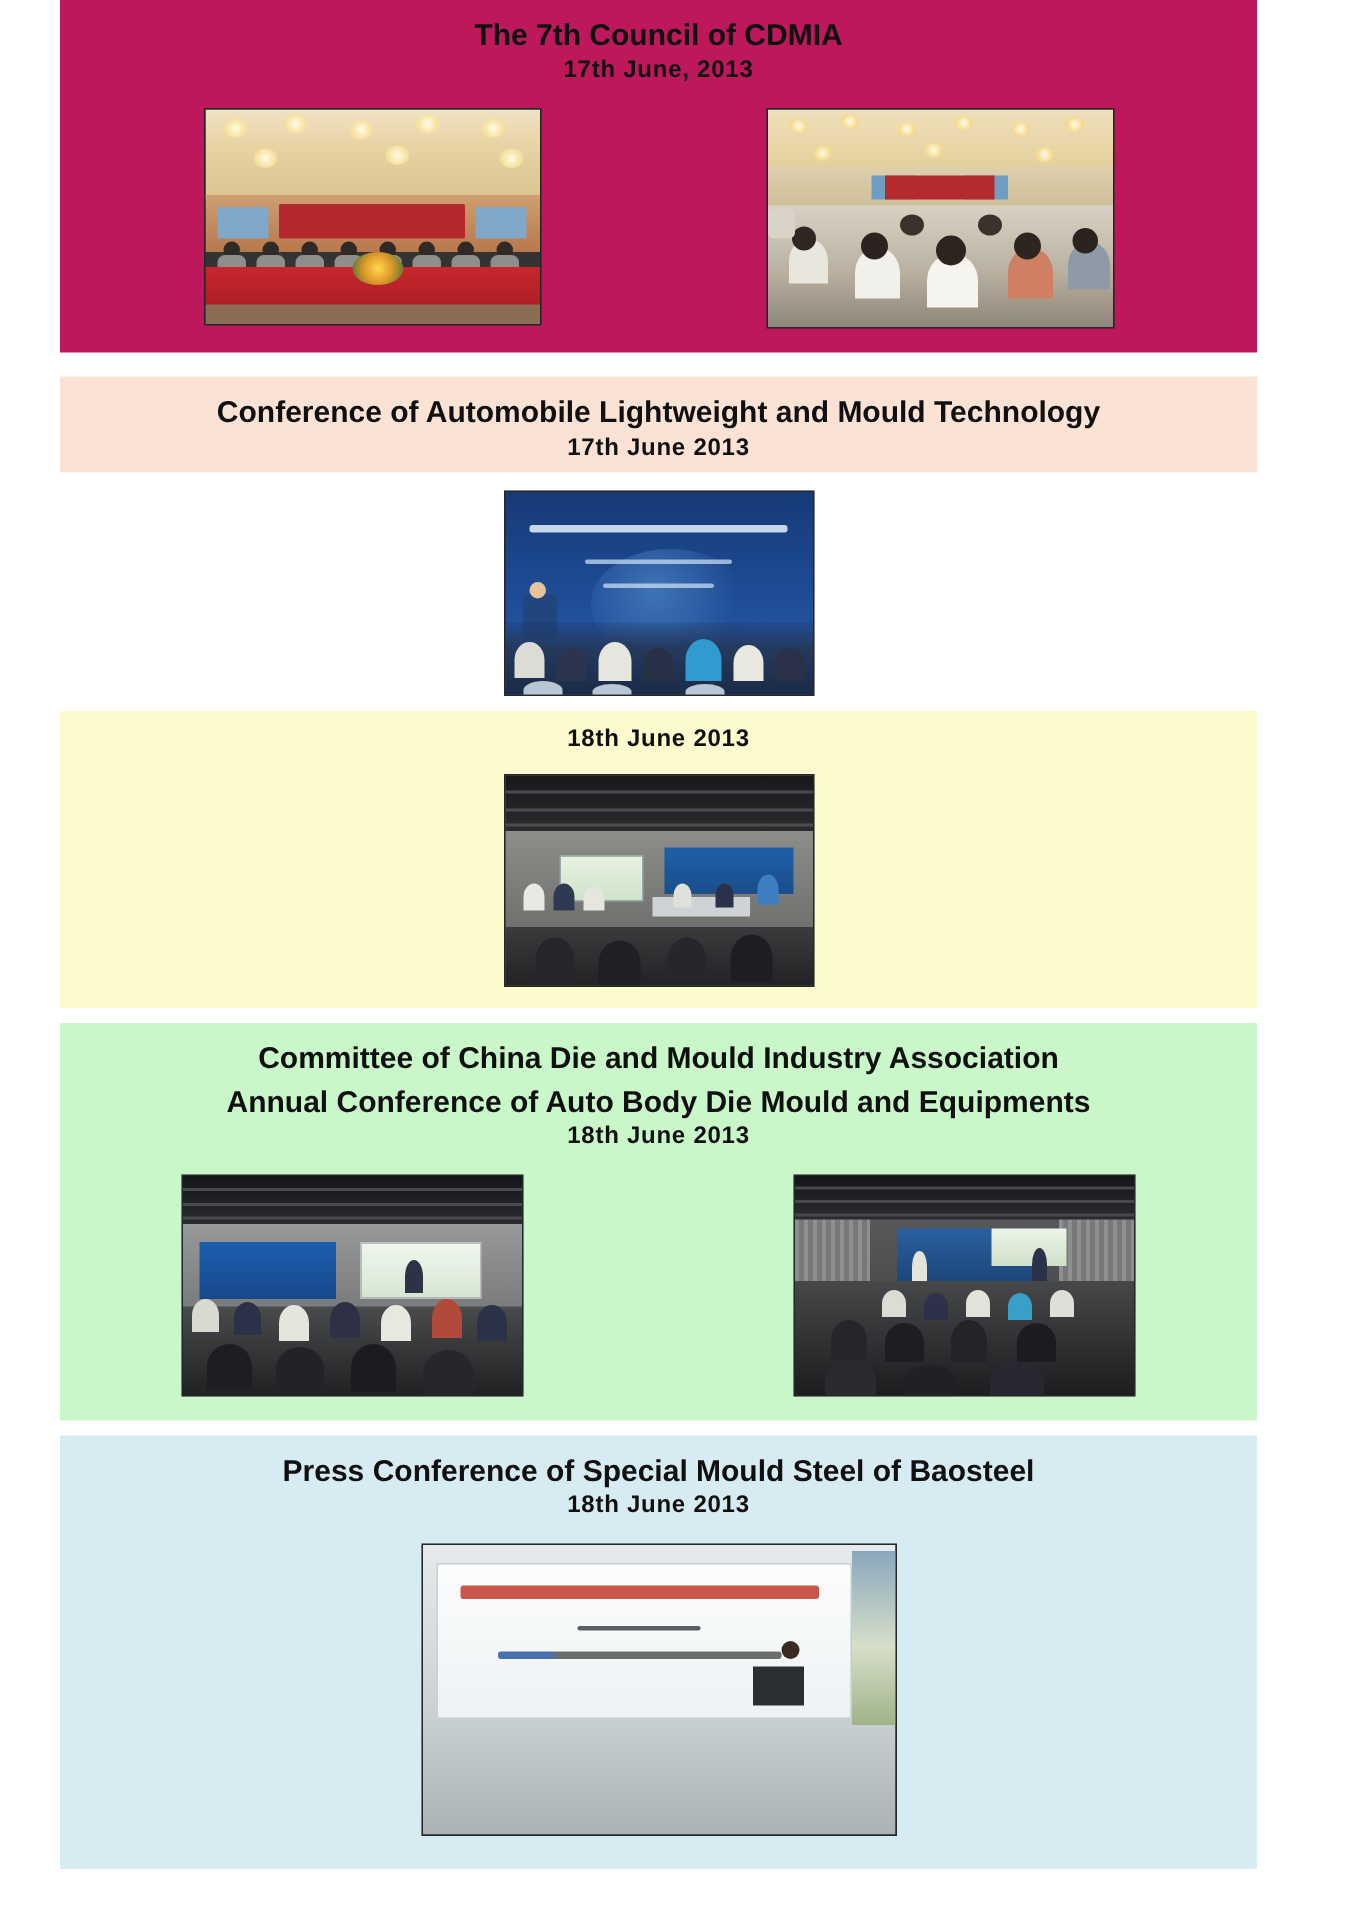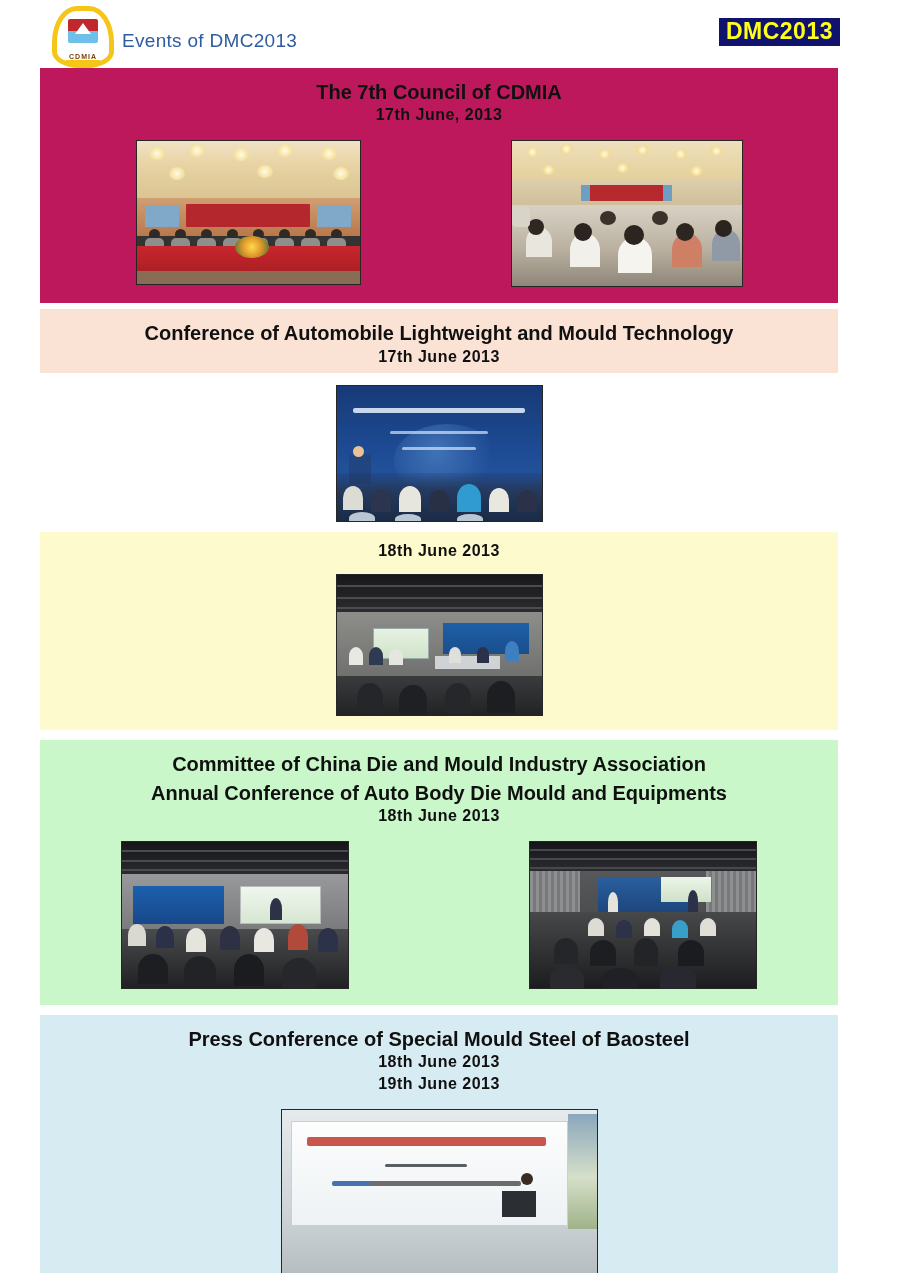--- a/index.html
+++ b/index.html
@@ -102,21 +102,21 @@
   }
 
   
   .section {
     position: relative;
     margin: 0 60px 0 40px;
     width: 798px;
     padding: 8px 0 0 0;
   }
   .sec-pink   { background: #be185d; }
-  .sec-peach  { background: #fae3d5; }
+  .sec-peach  { background: #fae3d5; margin-top: 10px; }
   .sec-yellow { background: #fdfbcd; }
   .sec-green  { background: #c9f7c9; }
   .sec-blue   { background: #d7ebf2; }
 
   .gap-sm { height: 6px; background: #ffffff; }
   .gap-md { height: 10px; background: #ffffff; }
 
   .sec-title {
     text-align: center;
     font-weight: bold;
@@ -272,33 +272,20 @@
   .p7 .side { right:0; top:2%; width:9%; height:60%;
     background: linear-gradient(180deg,#8aa7bd 0%,#d6dfc9 55%,#9fb389 100%); }
   .p7 .lect { left:70%; top:42%; width:34px; height:26px; background:#2b2f33; }
   .p7 .spk-h { left:76%; top:33%; width:12px; height:12px; border-radius:50%; background:#3a2b22; }
 </style>
 </head>
 <body>
 
 <div id="page">
 
-  <div class="masthead">
-    <div class="logo-wrap">
-      <div class="logo-shield"></div>
-      <div class="logo-emblem">
-        <div class="top"></div>
-        <div class="bot"></div>
-        <div class="peak"></div>
-      </div>
-      <div class="logo-text">CDMIA</div>
-    </div>
-    <div class="masthead-title">Events of DMC2013</div>
-    <div class="dmc-badge">DMC2013</div>
-  </div>
 
   <div class="section sec-pink">
     <div class="sec-title">The 7th Council of CDMIA</div>
     <div class="sec-subtitle">17th June, 2013</div>
     <div class="photos">
       <div class="photo p1">
         <div class="ph-layer ceil"></div>
         <div class="chand" style="left:12px;  top:6px;"></div>
         <div class="chand" style="left:52px;  top:3px;"></div>
         <div class="chand" style="left:96px;  top:7px;"></div>
@@ -484,21 +471,20 @@
         <div class="ah" style="left:130px; top:124px; width:36px; height:24px; background:#272830;"></div>
       </div>
     </div>
   </div>
 
   <div class="gap-md"></div>
 
   <div class="section sec-blue" style="padding-bottom:22px;">
     <div class="sec-title">Press Conference of Special Mould Steel of Baosteel</div>
     <div class="sec-subtitle">18th  June  2013</div>
-    <div class="sec-subtitle">19th  June  2013</div>
     <div class="photos single" style="padding-top:14px; padding-bottom:0;">
       <div class="photo p7">
         <div class="ph-layer bg"></div>
         <div class="ph-layer bnr"></div>
         <div class="bnr-title"></div>
         <div class="bnr-sub"></div>
         <div class="bnr-row"></div>
 
         <div class="ph-layer side"></div>
         <div class="ph-layer lect"></div>

